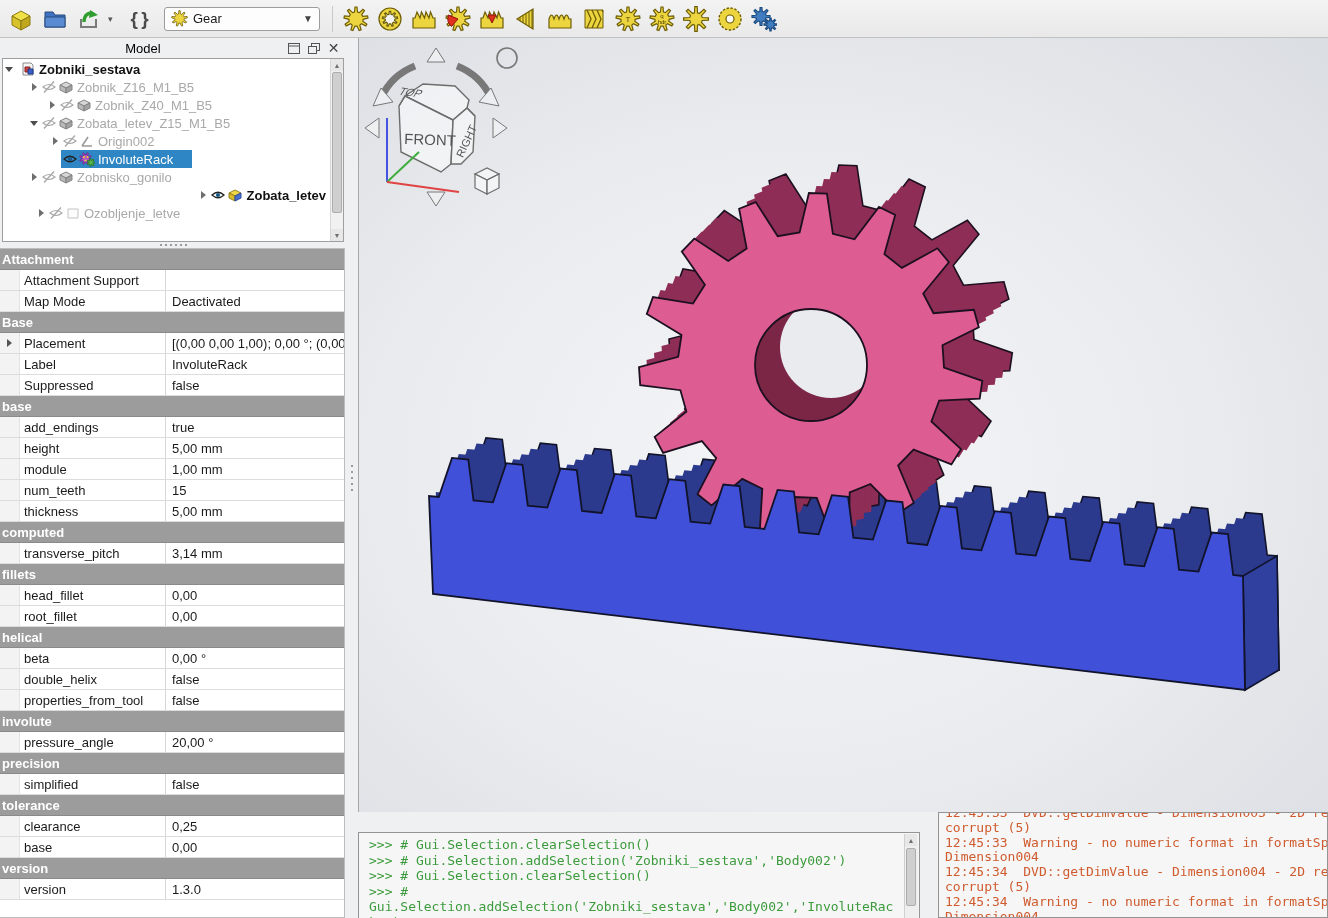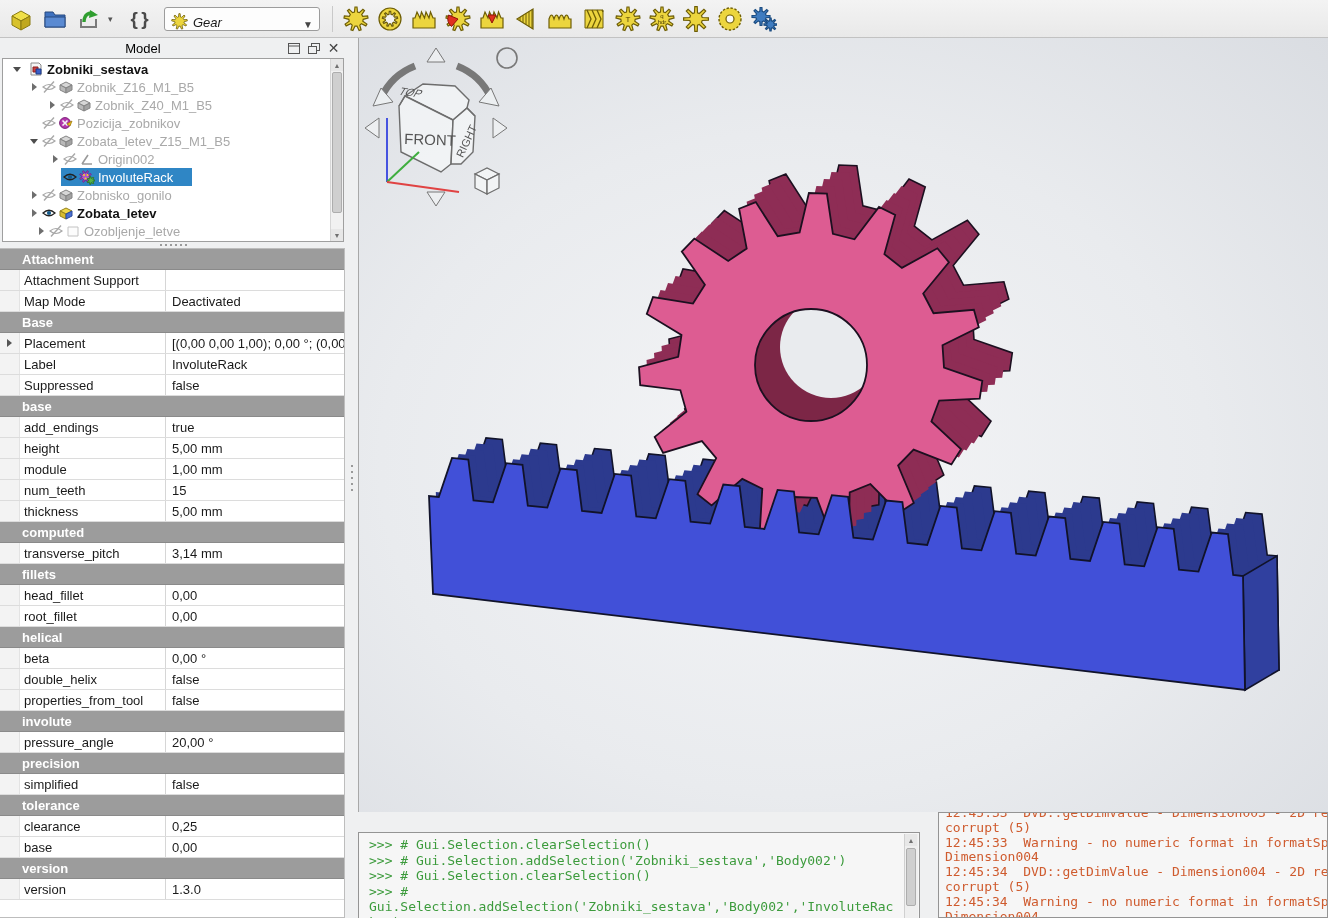--- a/index.html
+++ b/index.html
@@ -9,22 +9,22 @@
 
   
   .toolbar { position:absolute; left:0; top:0; width:1328px; height:38px;
     background:linear-gradient(#f3f3f3,#e9e9e9); border-bottom:1px solid #c2c2c2;
     display:flex; align-items:center; padding-left:6px; }
   .tool-btn { width:30px; height:30px; display:flex; align-items:center; justify-content:center;
     margin-right:4px; border-radius:3px; }
   .tool-btn svg { width:26px; height:26px; }
   .mini-caret { width:10px; height:30px; display:flex; align-items:center; color:#555; font-size:9px; margin-right:6px;}
   .macro-glyph { font-size:19px; font-weight:bold; color:#4a4a4a; letter-spacing:-1px; }
-  .wb-combo { display:flex; align-items:flex-end; width:156px; height:24px; background:#fdfdfd;
-    border:1px solid #9c9c9c; border-radius:3px; margin:0 10px 0 6px; padding:0 6px;font-style:italic; }
+  .wb-combo { display:flex; align-items:center; width:156px; height:24px; background:#fdfdfd;
+    border:1px solid #9c9c9c; border-radius:3px; margin:0 10px 0 6px; padding:0 6px; }
   .wb-combo svg { width:17px; height:17px; margin-right:5px; }
   .wb-combo .caret { margin-left:auto; color:#444; font-size:10px; }
   .tb-sep { width:1px; height:26px; background:#c9c9c9; margin:0 8px 0 2px; }
   .gear-tools { display:flex; align-items:center; }
 
   
   .left-dock { position:absolute; left:0; top:38px; width:346px; height:880px; background:#eff0f1; }
   .dock-header { height:20px; display:flex; align-items:center; padding:0 4px; }
   .dock-title { flex:1; text-align:center; color:#000000; }
   .dock-btn { width:17px; height:15px; display:flex; align-items:center; justify-content:center;
@@ -52,21 +52,21 @@
     display:flex; align-items:center; justify-content:center; background:#e7e7e7; }
   .sb-thumb { position:absolute; left:1px; width:10px; background:#cfcfcf; border:1px solid #adadad; border-radius:2px; }
 
   .h-splitter { position:absolute; left:2px; top:204px; width:342px; height:6px;
     display:flex; align-items:center; justify-content:center; gap:3px; }
   .h-splitter i, .v-splitter i { width:2px; height:2px; background:#9a9a9a; display:block; }
 
   .prop-panel { position:absolute; left:0px; top:210px; width:345px; height:670px; background:#fff;
     border:1px solid #bdbdbd; border-left:none; overflow:hidden; }
   .pgroup-h { height:21px; background:#9c9c9c; color:#fff; font-weight:bold; display:flex; align-items:center;
-    padding-left:22px; border-bottom:1px solid #8a8a8a; }
+    padding-left:2px; border-bottom:1px solid #8a8a8a; }
   .prow { height:21px; display:flex; border-bottom:1px solid #dcdcdc; }
   .prow .gut { width:20px; background:#f3f3f3; border-right:1px solid #e3e3e3; display:flex; align-items:center; justify-content:center; }
   .prow .gut .exp.closed::after { border-left-color:#555; }
   .prow .pname { width:146px; display:flex; align-items:center; padding-left:4px; border-right:1px solid #d6d6d6; overflow:hidden; white-space:nowrap; }
   .prow .pval { flex:1; display:flex; align-items:center; padding-left:6px; overflow:hidden; white-space:nowrap; }
 
   .v-splitter { position:absolute; left:346px; top:38px; width:12px; height:880px;
     display:flex; flex-direction:column; align-items:center; justify-content:center; gap:4px; }
 
   
@@ -223,21 +223,21 @@
         <svg viewBox="0 0 12 11">
             <rect x="3.5" y="0.5" width="8" height="7" fill="none" stroke="#555"></rect>
             <rect x="0.5" y="3.5" width="8" height="7" fill="#eff0f1" stroke="#555"></rect>
           </svg>
         </span>
       <span class="dock-btn" style="font-size:14px; color:#444;">✕</span>
     </div>
 
     <div class="tree-panel">
       <div class="tree-rows" id="tree-rows">
-          <div class="trow t-root" style="padding-left: 8px;">
+          <div class="trow t-root" style="padding-left: 0;">
             <span class="exp open" style="position: relative;"></span>
             <span style="width: 4px;"></span>
             <span class="ticon">
               <svg viewBox="0 0 16 16">
                 <path d="M3,2h8l2,2v10H3Z" fill="#f6f6f6" stroke="#8a8a8a" stroke-width="1"></path>
                 <path d="M5,6h5v5H5Z" fill="#cc4040" stroke="#8a2020" stroke-width="1"></path>
                 <path d="M8,8h5v5H8Z" fill="#3a5fc8" stroke="#1d3a86" stroke-width="1"></path>
               </svg>
             </span>
             <span class="lbl">Zobniki_sestava</span>
@@ -268,37 +268,20 @@
               </svg>
             </span>
             <span class="ticon">
               <svg viewBox="0 0 16 16">
                 <path d="M2,6L8,3L14,6L8,9Z" fill="#d6d6d6" stroke="#848484" stroke-width="1"></path>
                 <path d="M2,6L8,9L8,14L2,11Z" fill="#b9b9b9" stroke="#848484" stroke-width="1"></path>
                 <path d="M8,9L14,6L14,11L8,14Z" fill="#a2a2a2" stroke="#848484" stroke-width="1"></path>
               </svg>
             </span>
             <span class="lbl">Zobnik_Z40_M1_B5</span>
-          </div>
-          <div class="trow t-disabled" style="padding-left: 25px;">
-            <span class="exp " style="position: relative;"></span>
-            <span class="ticon">
-              <svg viewBox="0 0 16 16">
-                <path d="M2,8Q8,3 14,8Q8,13 2,8Z" fill="none" stroke="#a8a8a8" stroke-width="1.2"></path>
-                <path d="M3,13.5L13,2.5" fill="none" stroke="#a8a8a8" stroke-width="1.4"></path>
-              </svg>
-            </span>
-            <span class="ticon">
-              <svg viewBox="0 0 16 16">
-                <circle cx="7" cy="8" r="5.4" fill="#b437ad" stroke="#7c1f78"></circle>
-                <path d="M4.5,5.5L9.5,10.5M9.5,5.5L4.5,10.5" fill="none" stroke="#f4f4f4" stroke-width="1.6"></path>
-                <path d="M9,9L14,6L12,11Z" fill="#e8c020" stroke="#a3820a" stroke-width="0.8"></path>
-              </svg>
-            </span>
-            <span class="lbl">Pozicija_zobnikov</span>
           </div>
           <div class="trow t-disabled" style="padding-left: 25px;">
             <span class="exp open" style="position: relative;"></span>
             <span class="ticon">
               <svg viewBox="0 0 16 16">
                 <path d="M2,8Q8,3 14,8Q8,13 2,8Z" fill="none" stroke="#a8a8a8" stroke-width="1.2"></path>
                 <path d="M3,13.5L13,2.5" fill="none" stroke="#a8a8a8" stroke-width="1.4"></path>
               </svg>
             </span>
             <span class="ticon">
@@ -355,21 +338,21 @@
             </span>
             <span class="ticon">
               <svg viewBox="0 0 16 16">
                 <path d="M2,6L8,3L14,6L8,9Z" fill="#d6d6d6" stroke="#848484" stroke-width="1"></path>
                 <path d="M2,6L8,9L8,14L2,11Z" fill="#b9b9b9" stroke="#848484" stroke-width="1"></path>
                 <path d="M8,9L14,6L14,11L8,14Z" fill="#a2a2a2" stroke="#848484" stroke-width="1"></path>
               </svg>
             </span>
             <span class="lbl">Zobnisko_gonilo</span>
           </div>
-          <div class="trow t-normal" style="padding-left: 25px;">
+          <div class="trow t-normal" style="padding-left: 25px; justify-content: flex-end;">
             <span class="exp closed" style="position: relative;"></span>
             <span class="ticon">
               <svg viewBox="0 0 16 16">
                 <path d="M2,8Q8,2.6 14,8Q8,13.4 2,8Z" fill="none" stroke="#222" stroke-width="1.3"></path>
                 <circle cx="8" cy="8" r="2.1" fill="#155a8a"></circle>
               </svg>
             </span>
             <span class="ticon">
               <svg viewBox="0 0 16 16">
                 <path d="M2,6L8,3L14,6L8,9Z" fill="#f0d84a" stroke="#93801a" stroke-width="1"></path>

